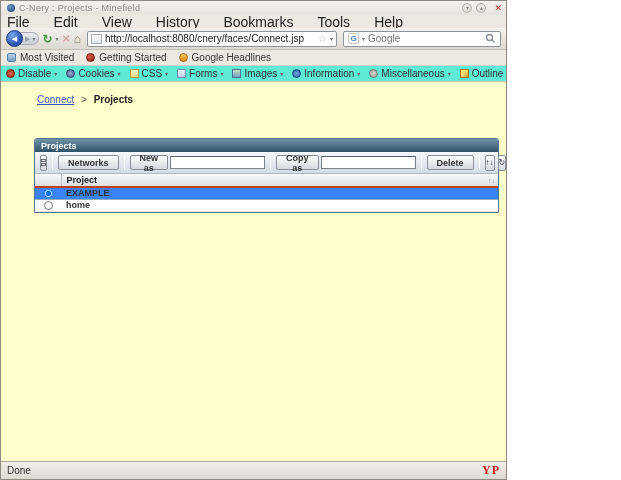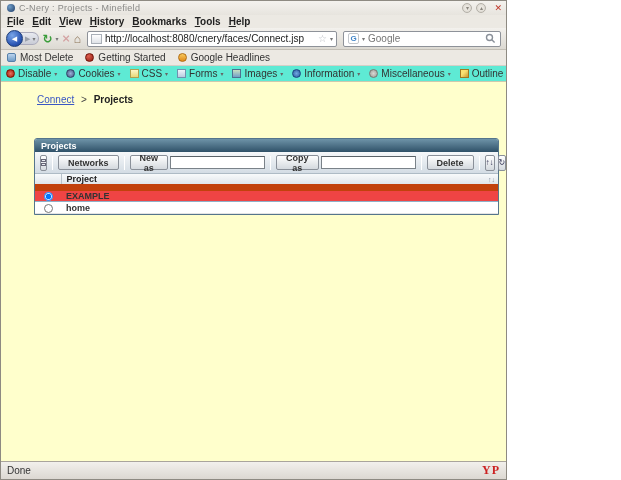--- a/index.html
+++ b/index.html
@@ -8,21 +8,21 @@
 
   
   .titlebar { height:14px; display:flex; align-items:center; padding:0 4px; background:linear-gradient(#f4f2ee,#e7e4de); flex:0 0 auto; }
   .app-icon { width:8px; height:8px; border-radius:50%; background:radial-gradient(circle at 35% 35%, #6f9dc8, #1d3a66); margin:0 4px 0 2px; flex:0 0 auto; }
   .title-text { font-size:9px; color:#8a8a88; letter-spacing:.3px; white-space:nowrap; }
   .win-controls { margin-left:auto; display:flex; align-items:center; gap:4px; }
   .win-circle { width:10px; height:10px; border-radius:50%; border:1px solid #b4b0a8; background:radial-gradient(#f2efe9,#d8d4cc); font-size:6px; line-height:8px; text-align:center; color:#8a867e; }
   .win-close { color:#c0392b; font-size:9px; font-weight:bold; line-height:10px; margin-left:4px; }
 
   
-  .menubar { height:13px; display:flex; align-items:center; gap:8px; padding:0 6px; background:#ece9e3; font-size:10px; color:#222; flex:0 0 auto;font-weight:bold; }
+  .menubar { height:13px; display:flex; align-items:center; gap:24px; padding:0 6px; background:#ece9e3; font-size:14px; color:#222; flex:0 0 auto; }
   .menu-item::first-letter { text-decoration:underline; }
 
   
   .navbar { height:22px; display:flex; align-items:center; padding:0 5px; gap:3px; background:linear-gradient(#f3f1ed,#dcd9d2); border-bottom:1px solid #c3bfb6; flex:0 0 auto; }
   .navgroup { display:flex; align-items:center; }
   .back-btn { width:17px; height:17px; border-radius:50%; background:radial-gradient(circle at 35% 30%, #7aa6e8, #2b56b4 65%, #1b3a85); border:1px solid #1d3d77; color:#fff; font-size:7px; line-height:15px; text-align:center; z-index:2; }
   .fwd-capsule { height:13px; margin-left:-4px; padding:0 3px 0 6px; border:1px solid #aab; border-left:none; border-radius:0 7px 7px 0; background:linear-gradient(#e8eaf0,#c9ccd6); display:flex; align-items:center; gap:2px; color:#9aa0aa; font-size:7px; }
   .tool-glyph { font-size:12px; line-height:12px; }
   .reload { color:#3a9d3a; font-weight:bold; }
   .caret { font-size:6px; color:#777; }
@@ -82,21 +82,21 @@
 
   .ptable { width:100%; border-collapse:collapse; background:#fff; }
   .ptable .hdr { height:13px; background:linear-gradient(#f8fafb,#d6dde3); }
   .ptable .hdr td { border-bottom:1px solid #9aa7b0; font-size:9px; font-weight:bold; color:#222; }
   .col-radio { width:26px; border-right:1px solid #b8c2ca; text-align:center; }
   .col-label { padding-left:5px; }
   .col-sort { width:14px; text-align:right; padding-right:3px; }
   .sort-glyph { font-size:7px; color:#8a95a0; font-weight:normal; }
   .ptable .row { height:12px; border-bottom:1px solid #e4e4e4; }
   .ptable .row td { font-size:9px; font-weight:bold; color:#333; }
-  .ptable .row.selected { background:#ef4444; border-top:7px solid #c2410c; border-bottom:1px solid #8fb0c8; }
+  .ptable .row.selected { background:#3b82f6; border-top:2px solid #c2410c; border-bottom:1px solid #8fb0c8; }
   .ptable input[type=radio] { width:9px; height:9px; margin:0; vertical-align:middle; }
 
   
   .statusbar { height:18px; flex:0 0 auto; display:flex; align-items:center; padding:0 6px; background:linear-gradient(#f2f0ec,#dcd8d2); border-top:1px solid #a9a49c; }
   .status-text { font-size:10px; color:#333; }
   .status-badge { margin-left:auto; font-family:"Liberation Serif","DejaVu Serif",serif; font-size:12px; font-weight:bold; color:#cc2222; letter-spacing:1px; }
 </style>
 </head>
 <body>
 
@@ -144,21 +144,21 @@
       <svg class="mag" width="11" height="11" viewBox="0 0 11 11">
           <circle cx="4.5" cy="4.5" r="3" fill="none" stroke="#8a9099" stroke-width="1.4"></circle>
           <line x1="6.8" y1="6.8" x2="9.6" y2="9.6" stroke="#8a9099" stroke-width="1.4"></line>
         </svg>
     </span>
   </div>
 
   <div class="bookmarksbar">
     <span class="bm-item">
       <span class="bm-ico ico-mostvisited"></span>
-      <span>Most Delete</span>
+      <span>Most Visited</span>
     </span>
     <span class="bm-item">
       <span class="bm-ico ico-gettingstarted"></span>
       <span>Getting Started</span>
     </span>
     <span class="bm-item">
       <span class="bm-ico ico-latestheadlines"></span>
       <span>Google Headlines</span>
     </span>
   </div>

